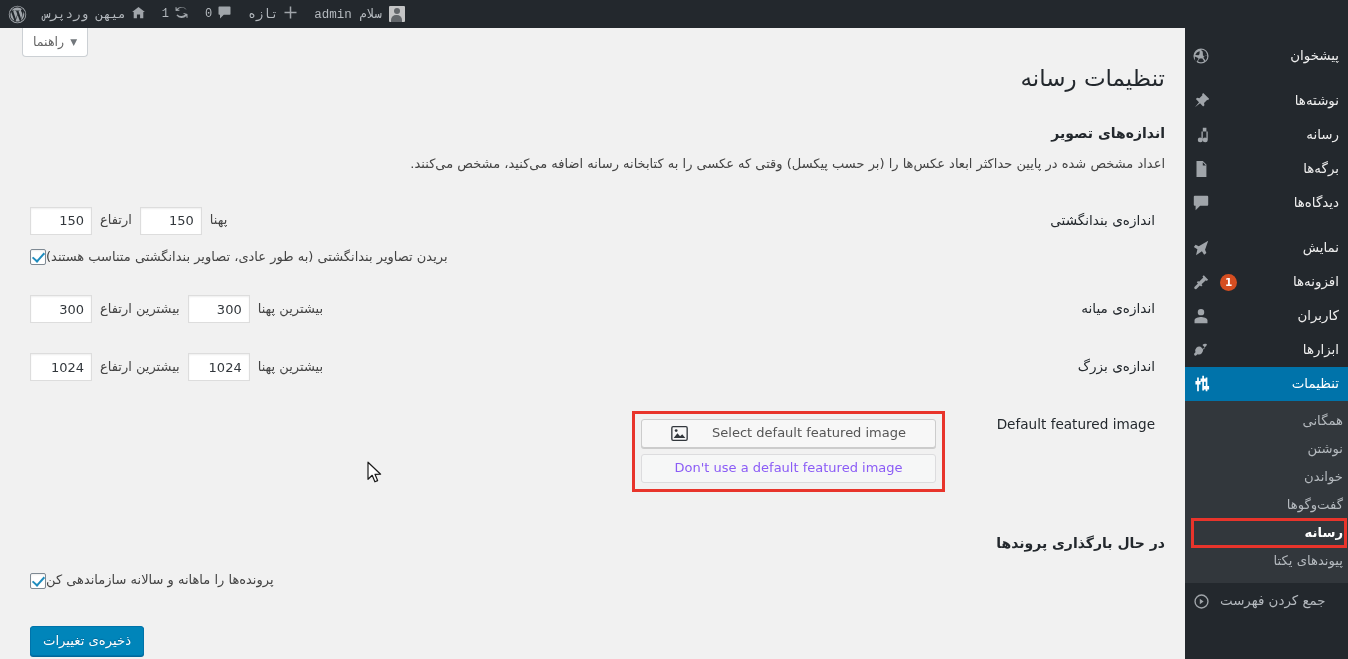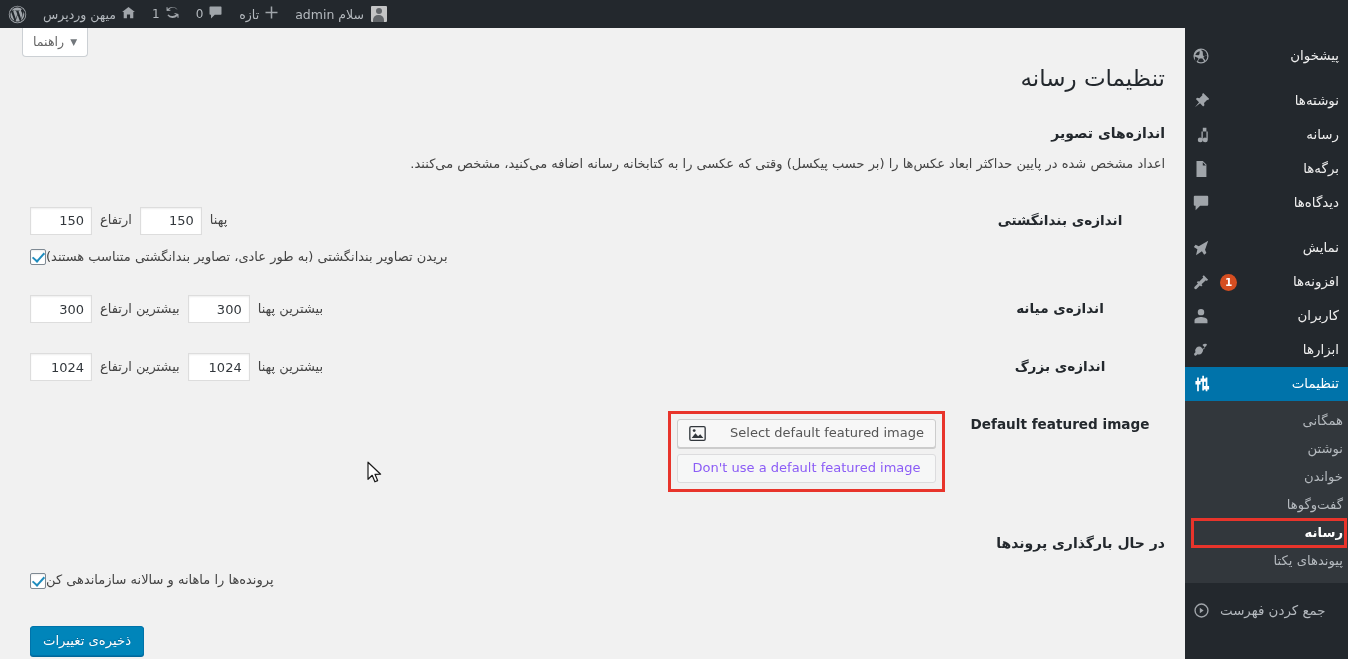--- a/index.html
+++ b/index.html
@@ -19,20 +19,21 @@
   #adminbar {
     position: absolute; top: 0; left: 0; right: 0; height: 28px;
     background: #23282d; color: #b4b9be;
     display: flex; flex-direction: row-reverse; align-items: stretch;
     font-size: 12.5px; z-index: 40;
   }
   .ab-item {
     display: flex; align-items: center; gap: 5px;
     padding: 0 8px; color: #b4b9be; white-space: nowrap; cursor: pointer;
     height: 28px;
+    font-family: Liberation Mono, monospace;
   }
   .ab-left { margin-right: auto; display: flex; flex-direction: row-reverse; }
   .wp-logo svg { display: block; }
   .ab-count { font-size: 12px; color: #b4b9be; }
   .avatar {
     width: 16px; height: 16px; background: #c3c4c5;
     display: inline-block; position: relative; overflow: hidden; border-radius: 1px;
   }
   .avatar::before {
     content: ""; position: absolute; left: 5px; top: 2px;
@@ -77,21 +78,21 @@
     display: block; text-align: right; padding: 5px 5px 5px 10px;
     color: #b4b9be; font-size: 13.2px; line-height: 18px; cursor: pointer;
     position: relative;
   }
   .submenu-item.current { color: #fff; font-weight: bold; }
   .submenu-item.current .hl-box {
     position: absolute; right: 1px; left: 6px; top: -1px; bottom: -1px;
     border: 3px solid #e8342b; pointer-events: none;
   }
   #collapse {
-    display: flex; flex-direction: row-reverse; align-items: center; gap: 9px;
+    display: flex; flex-direction: row-reverse; align-items: flex-start; gap: 9px;
     padding: 0 9px 0 6px; height: 34px; margin-top: 10px;
     color: #b4b9be; cursor: pointer;
   }
   #collapse .mi { width: 20px; display: flex; justify-content: center; color: #a0a5aa; }
 
   
   #screen-meta-links {
     position: absolute; top: 28px; left: 22px; z-index: 20;
   }
   #help-tab {
@@ -113,22 +114,22 @@
     text-align: right;
   }
   h2.section-title {
     font-size: 14px; font-weight: bold; color: #23282d;
     margin: 17px 0 0 0; padding: 9px 0 4px 0; text-align: right; line-height: 20px;
   }
   p.description { margin: 7px 0 18px 0; text-align: right; font-size: 13px; line-height: 1.5; color: #444; }
 
   table.form-table { width: 100%; border-collapse: collapse; }
   table.form-table th {
-    width: 210px; vertical-align: top;
-    font-weight: 700; color: #23282d; font-size: 13.6px;
+    width: 210px; text-align: right; vertical-align: top;
+    font-weight: 400; color: #23282d; font-size: 13.6px;
     padding: 20px 10px 20px 10px; line-height: 1.3;
   }
   table.form-table td {
     padding: 15px 10px; vertical-align: top; text-align: right; line-height: 1.3;
   }
   .field-row { display: flex; flex-direction: row; align-items: center; justify-content: flex-end; gap: 0; }
   .field-row label.fl { margin: 0 8px 0 8px; font-size: 13px; color: #444; white-space: nowrap; }
   input.small-text {
     width: 62px; padding: 3px 7px; font-size: 13px; text-align: right;
     border: 1px solid #ddd; background: #fff; color: #32373c;
@@ -147,21 +148,21 @@
     transform: rotate(42deg);
   }
   .check-row span.lbl { font-size: 13px; color: #444; }
 
   
   .dfi-wrap { position: relative; display: inline-block; padding: 8px 9px 9px 9px; }
   .dfi-hl { position: absolute; inset: 0; border: 3px solid #e8342b; pointer-events: none; }
   .btn {
     display: flex; flex-direction: row-reverse; align-items: center; gap: 24px;
     background: #f7f7f7; border: 1px solid #ccc; color: #555;
-    border-radius: 3px; padding: 0 11px; height: 29px; font-size: 13px;
+    border-radius: 3px; padding: 0 29px; height: 29px; font-size: 13px;
     cursor: pointer; box-shadow: 0 1px 0 #ccc; white-space: nowrap;
     justify-content: center;
     font-family: "DejaVu Sans", "Liberation Sans", sans-serif;
   }
   .btn + .btn { margin-top: 6px; }
   .btn.disabled { color: #8b5cf6; border-color: #dcdcde; background: #f6f7f7; box-shadow: none; cursor: default; }
   .btn .ltr { direction: ltr; }
   .img-icon { width: 17px; height: 15px; flex: none; }
 
   p.submit { margin: 22px 0 0 0; padding: 0 10px; text-align: left; }

